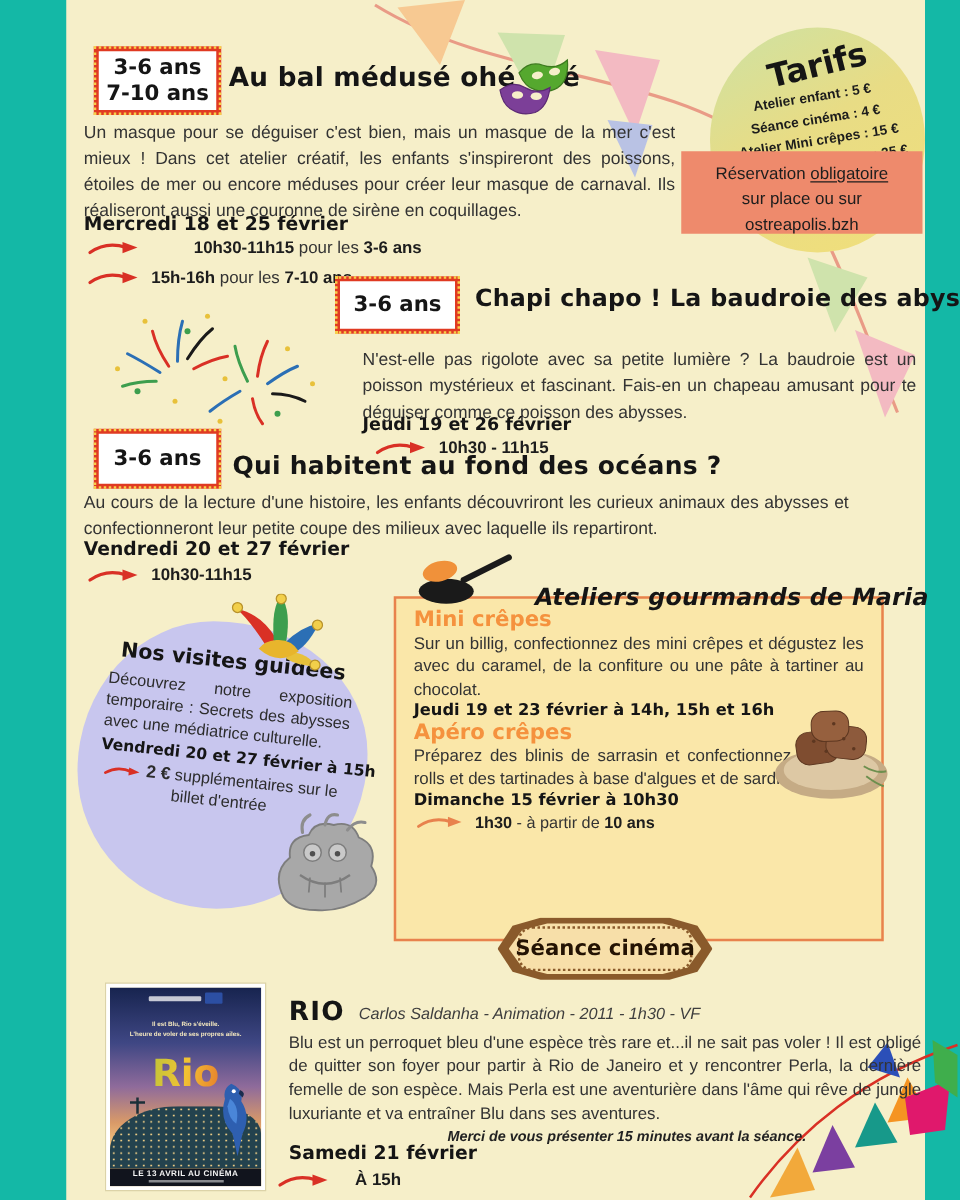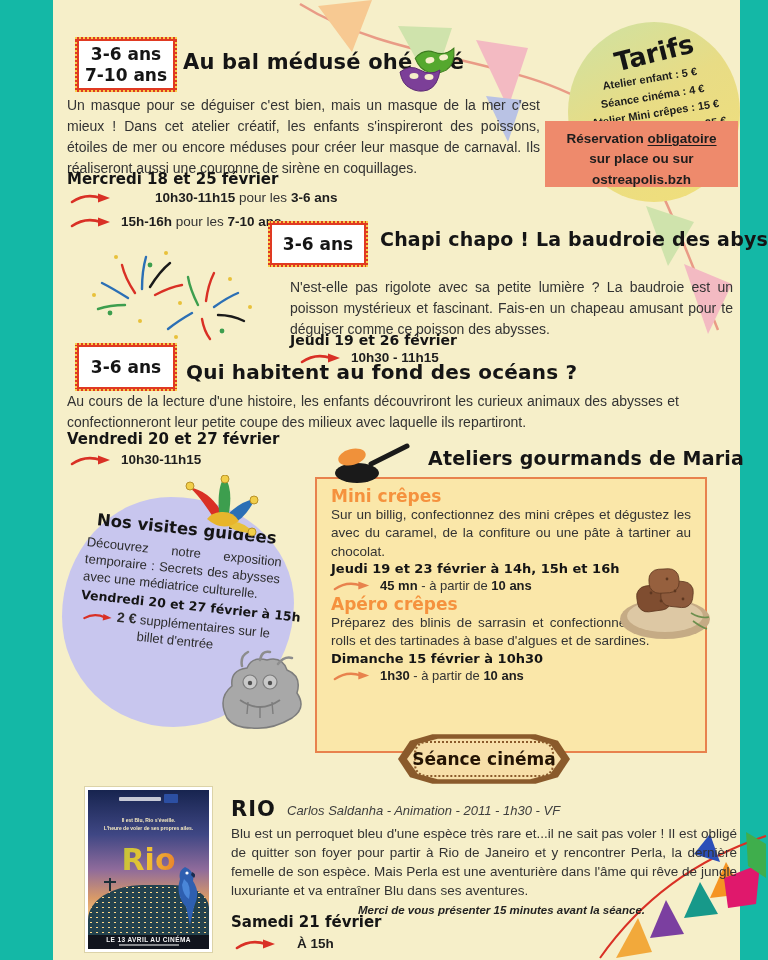--- a/index.html
+++ b/index.html
@@ -25,21 +25,21 @@
 
   
   .tarifs { width:172px; height:180px; border-radius:50%;
             background:linear-gradient(150deg,#cde2a4 0%,#e8dc85 45%,#f1df7a 100%); z-index:1; }
   .tarifs-title { transform:rotate(-14deg); font-size:26px; text-align:center; margin-top:16px; }
   .tarifs-items { transform:rotate(-9deg); font-size:11px; font-weight:700; color:#1c1c1c;
                   line-height:1.6; text-align:center; margin-top:2px; white-space:nowrap; }
 
   
   .reservation { background:#ee8a6c; width:193px; height:66px; z-index:3; text-align:center;
-                 font-weight:700; font-size:13.5px; line-height:1.5; color:#1d1d1d; padding-top:8px; box-sizing:border-box; }
+                 font-weight:400; font-size:13.5px; line-height:1.5; color:#1d1d1d; padding-top:8px; box-sizing:border-box; }
   .reservation .u { text-decoration:underline; text-underline-offset:2px; }
 
   
   .gbox { background:#fae7a9; border:2px solid #e8824d; width:392px; height:276px; box-sizing:border-box;
           padding:7px 14px; z-index:1; }
   .orange-title { color:#f5923e; font-size:17px; font-family:"DejaVu Sans",sans-serif; font-weight:800; }
   .gbox .body-text { font-size:13.5px; line-height:1.36; }
   .gbox .date-line { font-size:13px; }
   .gbox .slot { font-size:13px; margin:2px 0 1px 2px; }
 
@@ -236,35 +236,26 @@
         </svg>
     </span>
     <span><b>10h30-11h15</b></span>
   </div>
 
   <svg class="abs deco" style="left:333px; top:440px; z-index:2;" width="78" height="50" viewBox="0 0 78 50">
     <line x1="38" y1="24" x2="74" y2="6" stroke="#1a1a1a" stroke-width="5" stroke-linecap="round"></line>
     <ellipse cx="24" cy="33" rx="22" ry="10" fill="#1a1a1a"></ellipse>
     <ellipse cx="19" cy="17" rx="14" ry="8" fill="#f0913a" transform="rotate(-14 19 17)"></ellipse>
   </svg>
-  <div class="abs hand sec-title" style="left:428px; top:447px; font-size:19px; z-index:2;">Ateliers gourmands de Maria</div>
+  <div class="abs hand sec-title" style="left:428px; top:467px; font-size:19px; z-index:2;font-style:italic;">Ateliers gourmands de Maria</div>
 
   <div class="abs gbox" style="left:315px; top:477px;">
     <div class="orange-title">Mini crêpes</div>
     <div class="body-text" style="width:360px;">Sur un billig, confectionnez des mini crêpes et dégustez les avec du caramel, de la confiture ou une pâte à tartiner au chocolat.</div>
     <div class="hand date-line">Jeudi 19 et 23 février à 14h, 15h et 16h</div>
-    <div class="slot">
-      <span class="arrow-icon">
-        <svg width="38" height="13" viewBox="0 0 42 14">
-            <path d="M2 11 C 12 4, 22 4, 31 7" fill="none" stroke="#e8824d" stroke-width="2.6" stroke-linecap="round"></path>
-            <path d="M28 2.5 L40 7 L28 11.5 Z" fill="#e8824d"></path>
-          </svg>
-      </span>
-      <span><b>45 mn</b> <span>- à partir de</span> <b>10 ans</b></span>
-    </div>
     <div class="orange-title">Apéro crêpes</div>
     <div class="body-text" style="width:330px;">Préparez des blinis de sarrasin et confectionnez des rolls et des tartinades à base d'algues et de sardines.</div>
     <div class="hand date-line">Dimanche 15 février à 10h30</div>
     <div class="slot">
       <span class="arrow-icon">
         <svg width="38" height="13" viewBox="0 0 42 14">
             <path d="M2 11 C 12 4, 22 4, 31 7" fill="none" stroke="#e8824d" stroke-width="2.6" stroke-linecap="round"></path>
             <path d="M28 2.5 L40 7 L28 11.5 Z" fill="#e8824d"></path>
           </svg>
       </span>
@@ -365,21 +356,21 @@
       <span class="poster-release">LE 13 AVRIL AU CINÉMA</span>
       <div class="bar2 deco"></div>
     </div>
   </div>
 
   <div class="abs hand movie-title" style="left:231px; top:797px; z-index:2;">RIO</div>
   <div class="abs movie-meta" style="left:287px; top:803px; z-index:2;">Carlos Saldanha - Animation - 2011 - 1h30 - VF</div>
   <div class="abs body-text" style="left:231px; top:824px; width:506px; font-size:13.5px; line-height:1.42; z-index:2;">Blu est un perroquet bleu d'une espèce très rare et...il ne sait pas voler ! Il est obligé de quitter son foyer pour partir à Rio de Janeiro et y rencontrer Perla, la dernière femelle de son espèce. Mais Perla est une aventurière dans l'âme qui rêve de jungle luxuriante et va entraîner Blu dans ses aventures.</div>
   <div class="abs notice" style="left:358px; top:904px; z-index:2;">Merci de vous présenter 15 minutes avant la séance.</div>
   <div class="abs hand date-line" style="left:231px; top:913px; z-index:2;">Samedi 21 février</div>
-  <div class="abs slot" style="left:235px; top:936px; z-index:2;gap:20px;">
+  <div class="abs slot" style="left:222px; top:936px; z-index:2;gap:20px;">
     <span class="arrow-icon">
       <svg width="42" height="14" viewBox="0 0 42 14">
           <path d="M2 11 C 12 4, 22 4, 31 7" fill="none" stroke="#d93025" stroke-width="2.6" stroke-linecap="round"></path>
           <path d="M28 2.5 L40 7 L28 11.5 Z" fill="#d93025"></path>
         </svg>
     </span>
     <span><b>À 15h</b></span>
   </div>
 </div>
 

